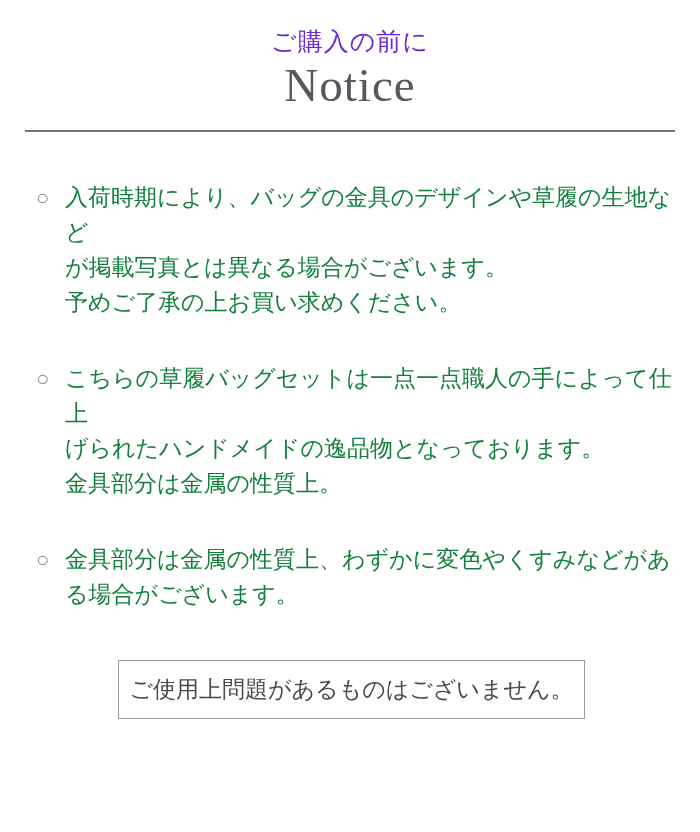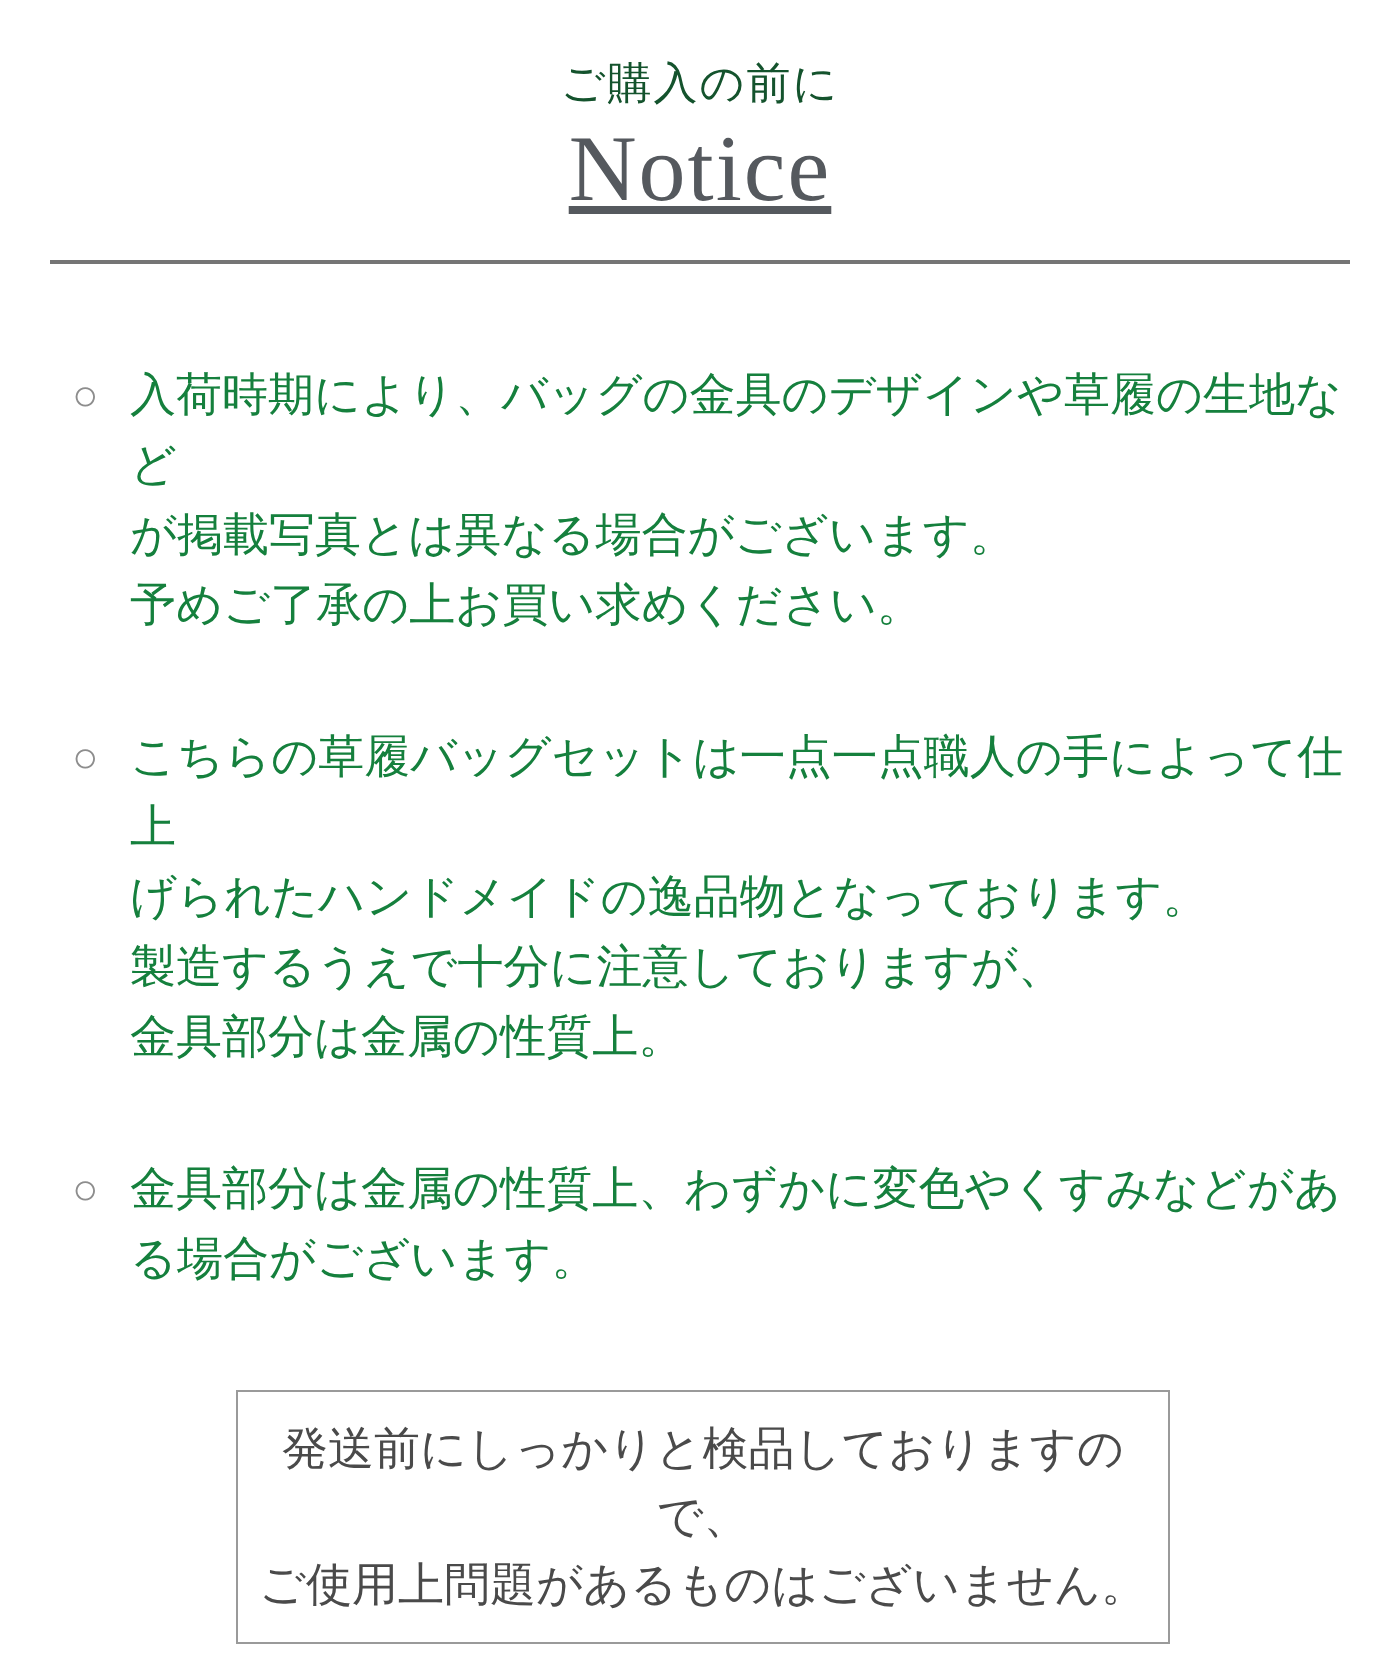--- a/index.html
+++ b/index.html
@@ -8,33 +8,32 @@
     width: 700px;
     height: 832px;
     background: #ffffff;
     overflow: hidden;
     font-family: "Liberation Sans", "DejaVu Sans", sans-serif;
     color: #4a4a4a;
   }
   .header { text-align: center; padding-top: 26px; }
   .subtitle {
     font-family: "Liberation Serif", "DejaVu Serif", serif;
-    font-size: 22px;
+    font-size: 25px;
     line-height: 32px;
     letter-spacing: 1px;
-    color: #14532d;
+    color: #6d28d9;
   }
   .title {
     font-family: "Liberation Serif", "DejaVu Serif", serif;
     font-size: 47px;
     line-height: 54px;
     letter-spacing: 1px;
     font-weight: 400;
     color: #55595e;
-    text-decoration: underline;
   }
   .rule {
     border: none;
     border-top: 2px solid #757575;
     margin: 18px 25px 0 25px;
   }
   .notices { margin: 48px 28px 0 36px; }
   .notice { display: flex; align-items: flex-start; }
   .notice + .notice { margin-top: 41px; }
   .marker {
@@ -78,34 +77,32 @@
         <div>が掲載写真とは異なる場合がございます。</div>
         <div>予めご了承の上お買い求めください。</div>
       </div>
     </div>
 
     <div class="notice">
       <span class="marker">○</span>
       <div class="lines">
         <div>こちらの草履バッグセットは一点一点職人の手によって仕上</div>
         <div>げられたハンドメイドの逸品物となっております。</div>
-        <div>製造するうえで十分に注意しておりますが、</div>
         <div>金具部分は金属の性質上。</div>
       </div>
     </div>
 
     <div class="notice">
       <span class="marker">○</span>
       <div class="lines">
         <div>金具部分は金属の性質上、わずかに変色やくすみなどがあ</div>
         <div>る場合がございます。</div>
       </div>
     </div>
 
   </div>
 
   <div class="assurance">
-    <div>発送前にしっかりと検品しておりますので、</div>
     <div>ご使用上問題があるものはございません。</div>
 
   </div>
 
 </div>
 
 </body></html>

